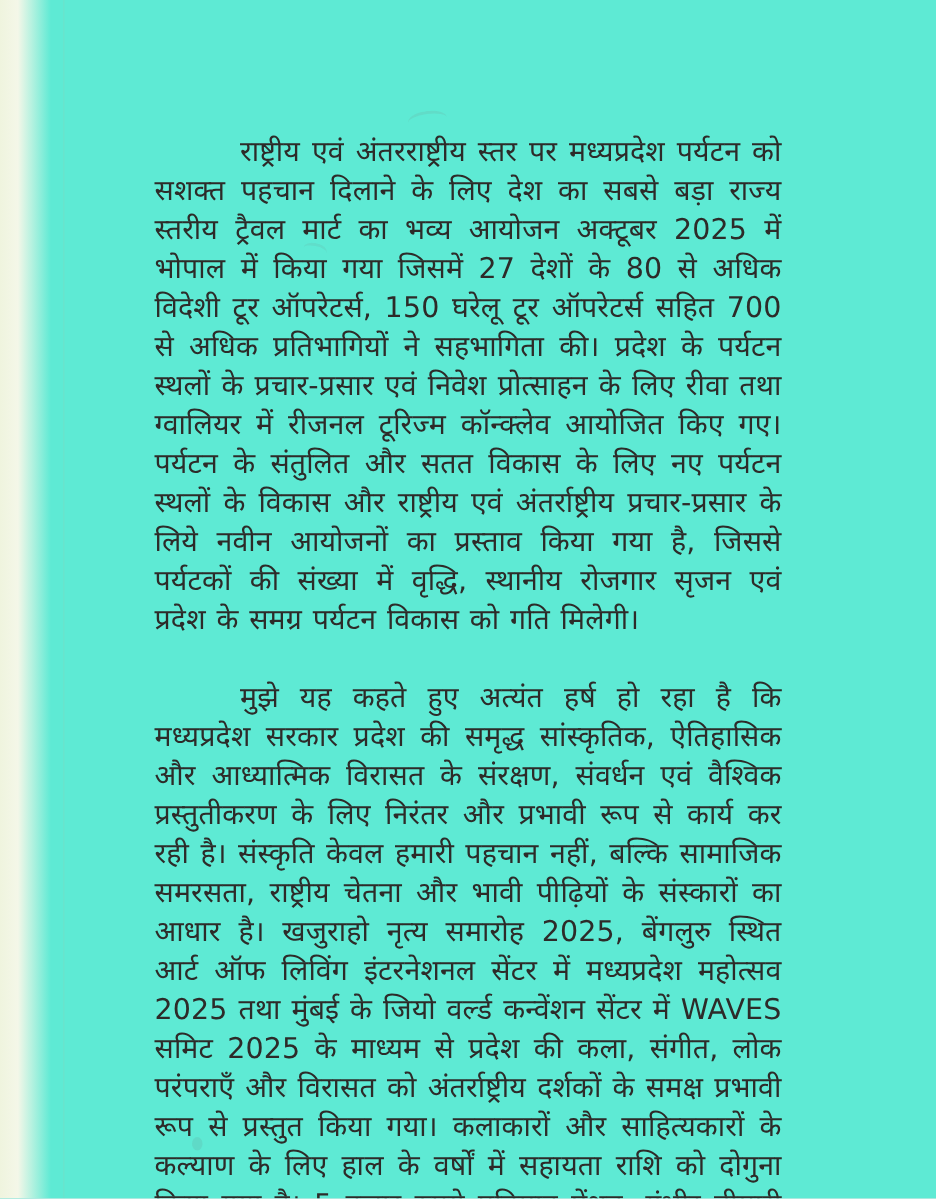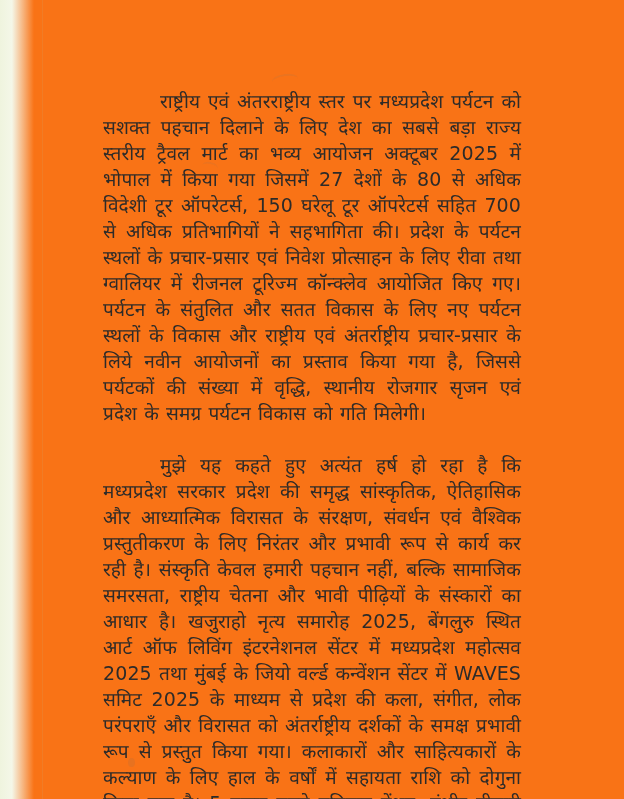--- a/index.html
+++ b/index.html
@@ -6,21 +6,21 @@
     margin: 0;
     padding: 0;
     background: #e8e8e8;
     font-family: "DejaVu Sans", sans-serif;
   }
   .page {
     position: relative;
     width: 624px;
     height: 799px;
     margin: 0 auto;
-    background: #f97316;
+    background: #5eead4;
     overflow: hidden;
   }
   
   .scan-edge {
     position: absolute;
     left: 0; top: 0; bottom: 0;
     width: 34px;
     background: linear-gradient(90deg,
       #eff4de 0%,
       #f4f7e8 35%,

